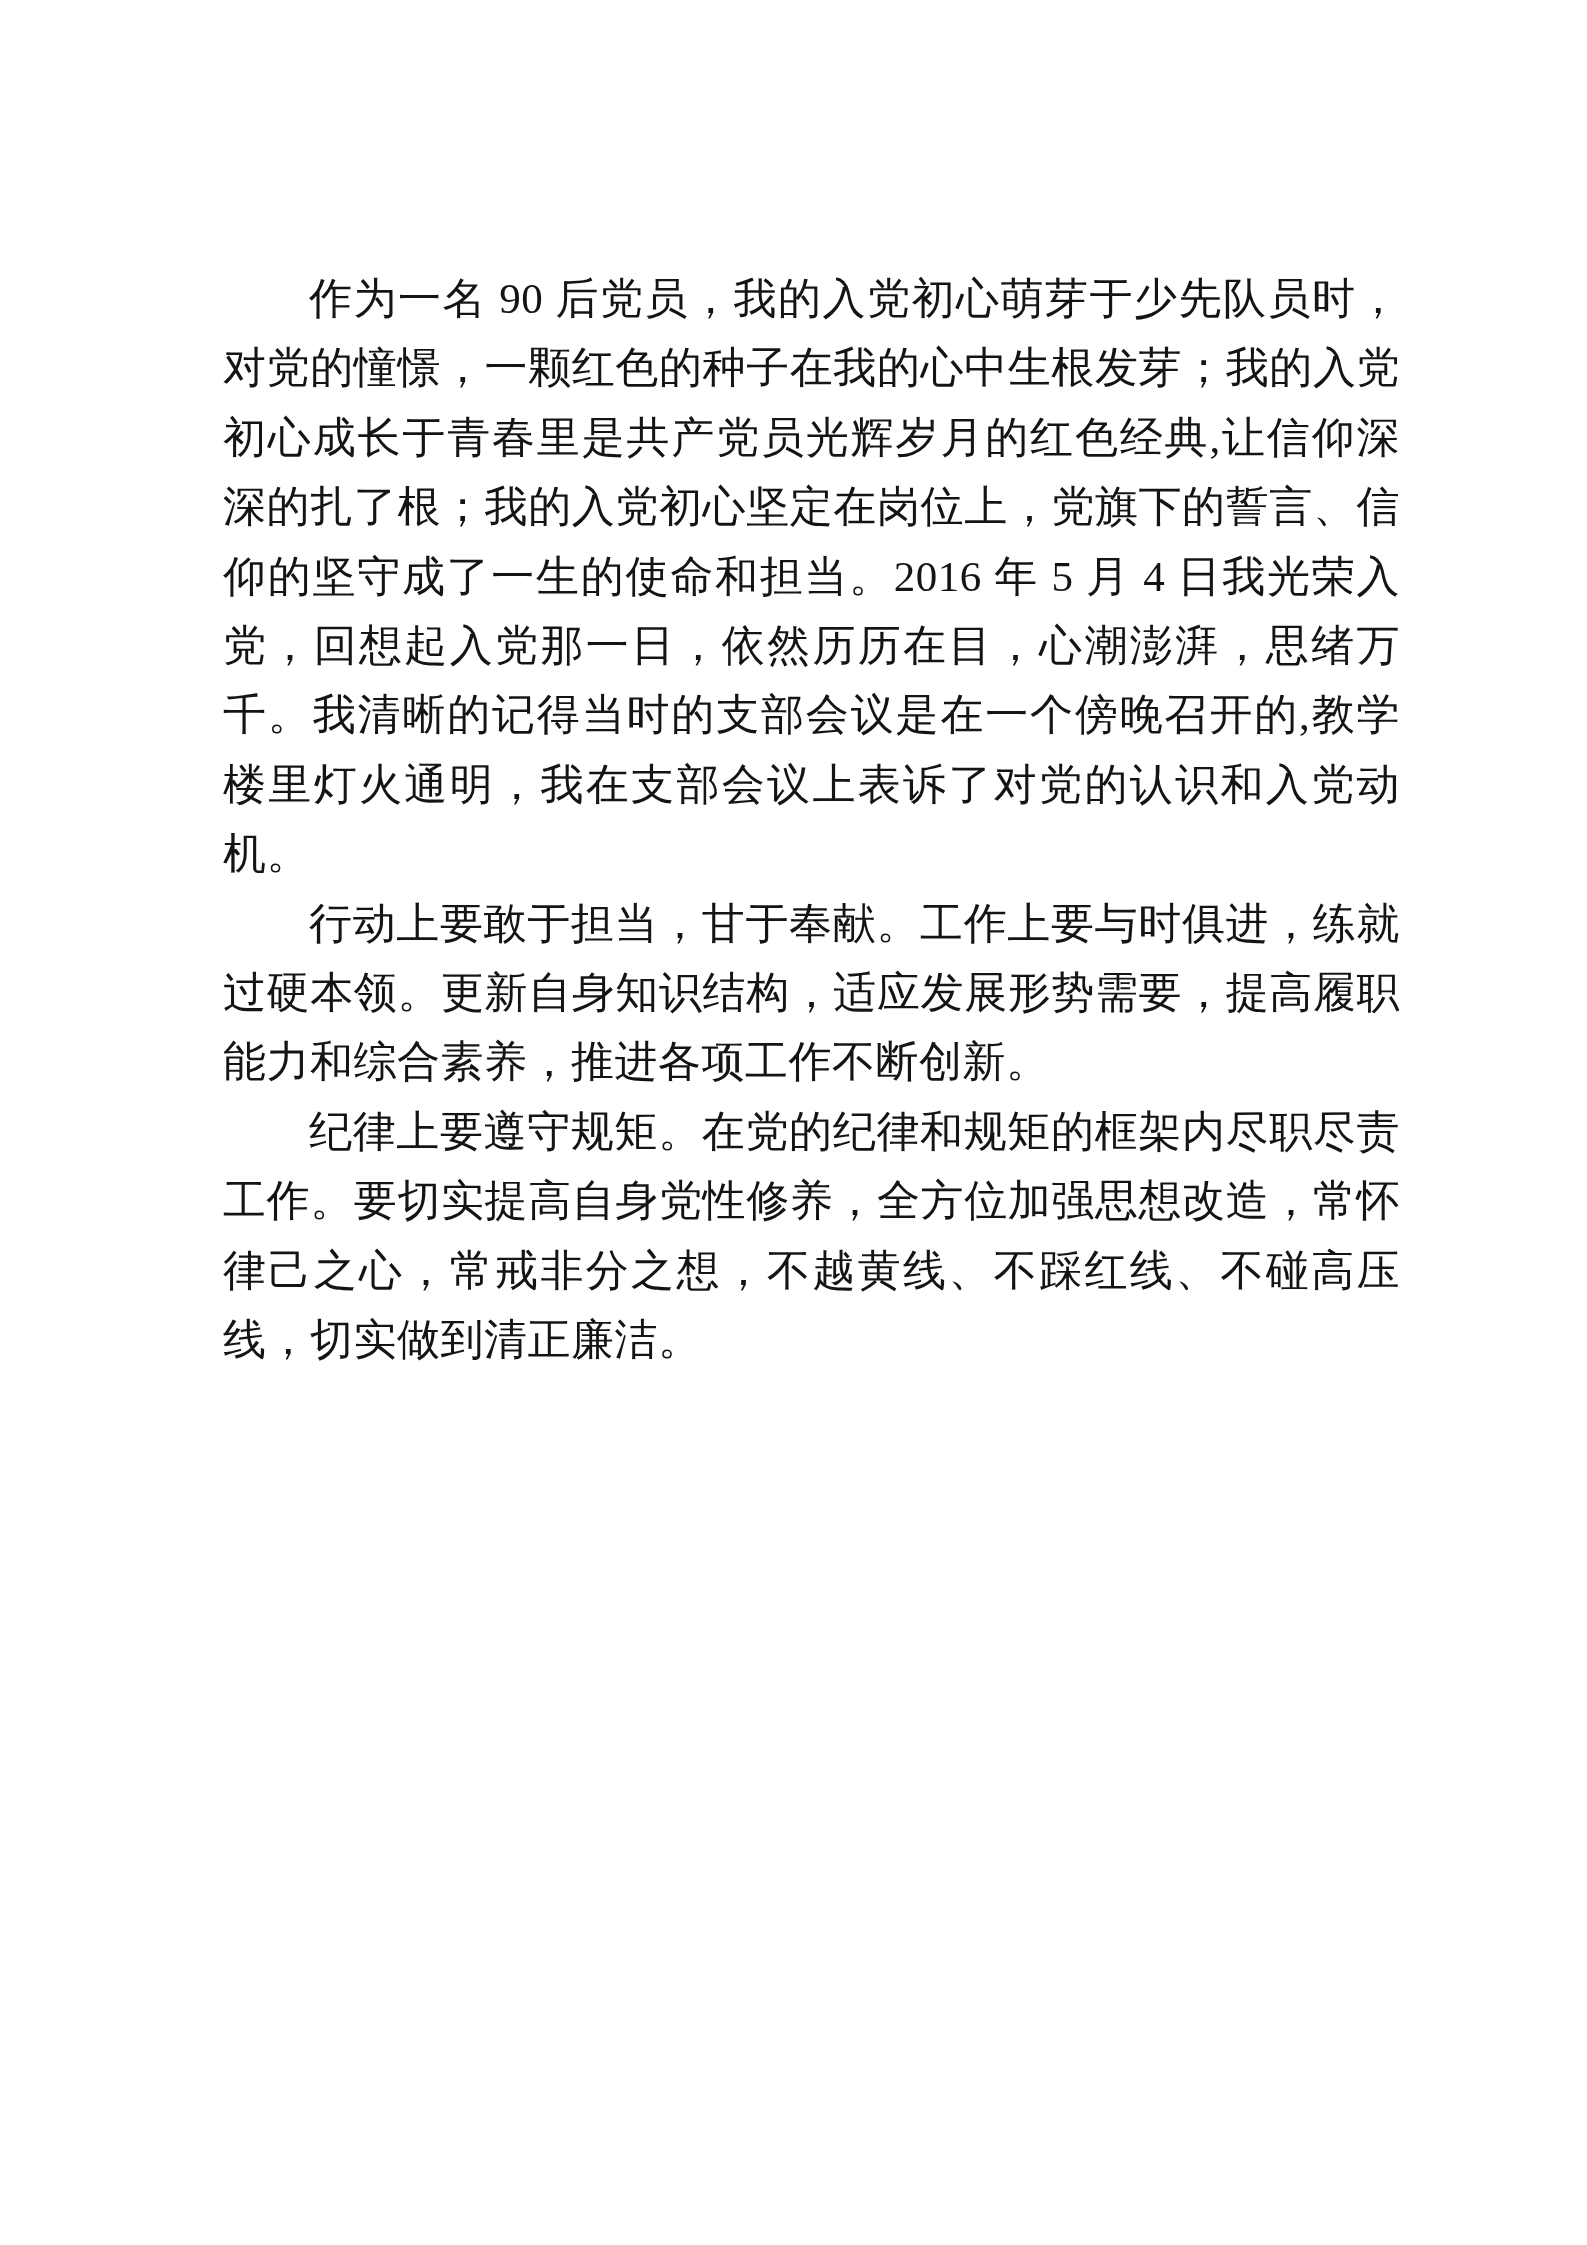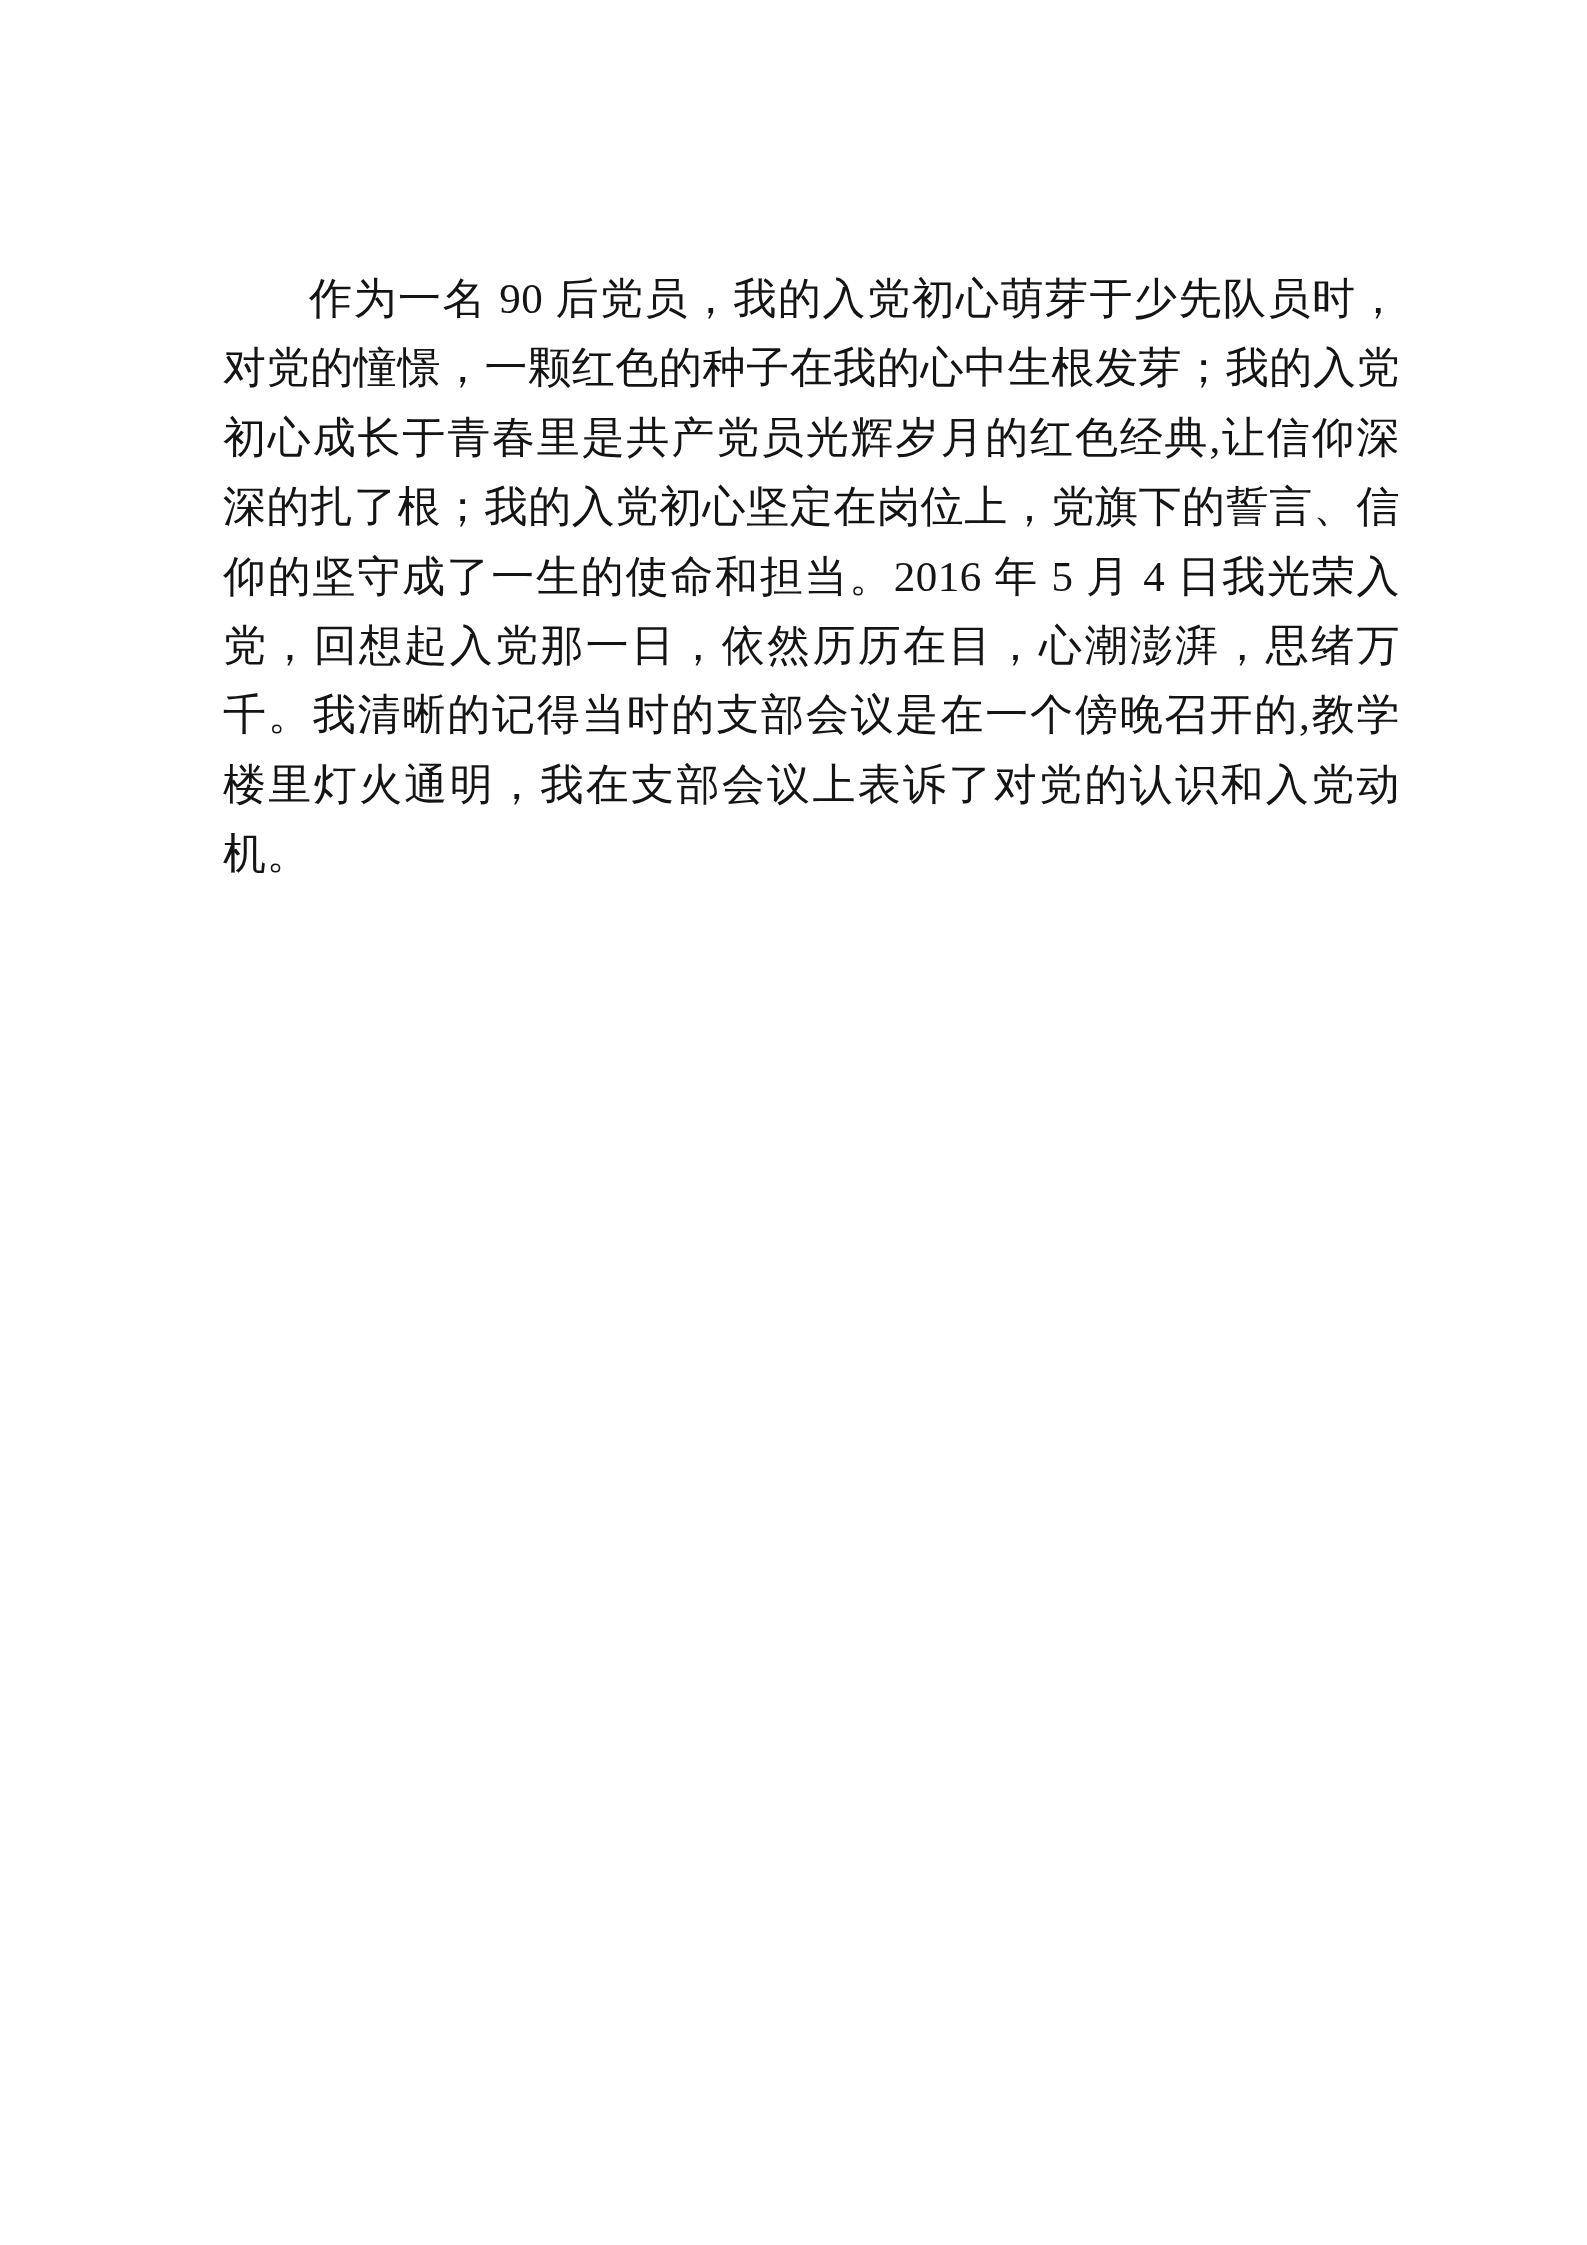--- a/index.html
+++ b/index.html
@@ -47,15 +47,17 @@
     font-weight: 300;
     margin-left: 48px;
   }
 </style>
 </head>
 <body style="background: rgb(255, 255, 255); color: rgb(20, 20, 20);">
 
 <div class="page">
   <div class="text-block">
     <p class="doc-par">作为一名 90 后党员，我的入党初心萌芽于少先队员时，对党的憧憬，一颗红色的种子在我的心中生根发芽；我的入党初心成长于青春里是共产党员光辉岁月的红色经典,让信仰深深的扎了根；我的入党初心坚定在岗位上，党旗下的誓言、信仰的坚守成了一生的使命和担当。2016 年 5 月 4 日我光荣入党，回想起入党那一日，依然历历在目，心潮澎湃，思绪万千。我清晰的记得当时的支部会议是在一个傍晚召开的,教学楼里灯火通明，我在支部会议上表诉了对党的认识和入党动机。</p>
+    <p class="doc-par">行动上要敢于担当，甘于奉献。工作上要与时俱进，练就过硬本领。更新自身知识结构，适应发展形势需要，提高履职能力和综合素养，推进各项工作不断创新。</p>
+    <p class="doc-par">纪律上要遵守规矩。在党的纪律和规矩的框架内尽职尽责工作。要切实提高自身党性修养，全方位加强思想改造，常怀律己之心，常戒非分之想，不越黄线、不踩红线、不碰高压线，切实做到清正廉洁。</p>
   </div>
   <div class="signature">（第五党支部 林雷）</div>
 </div>
 
 </body></html>

